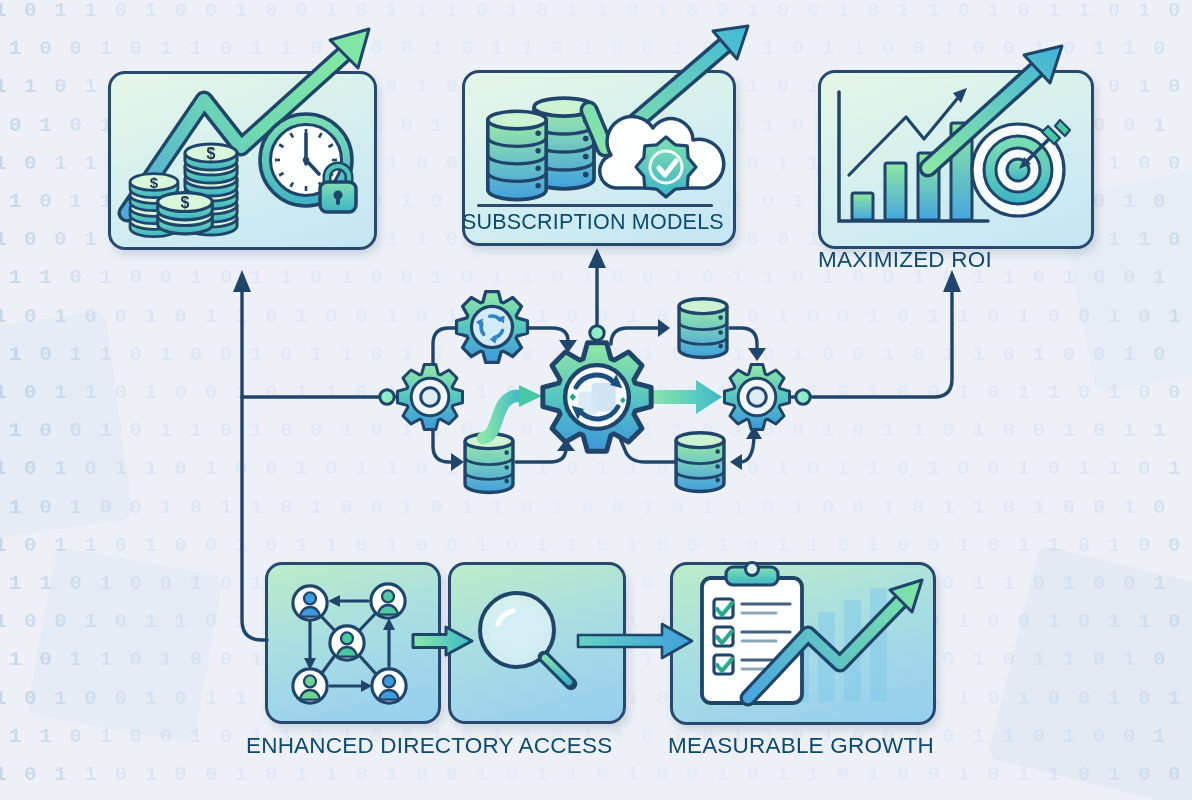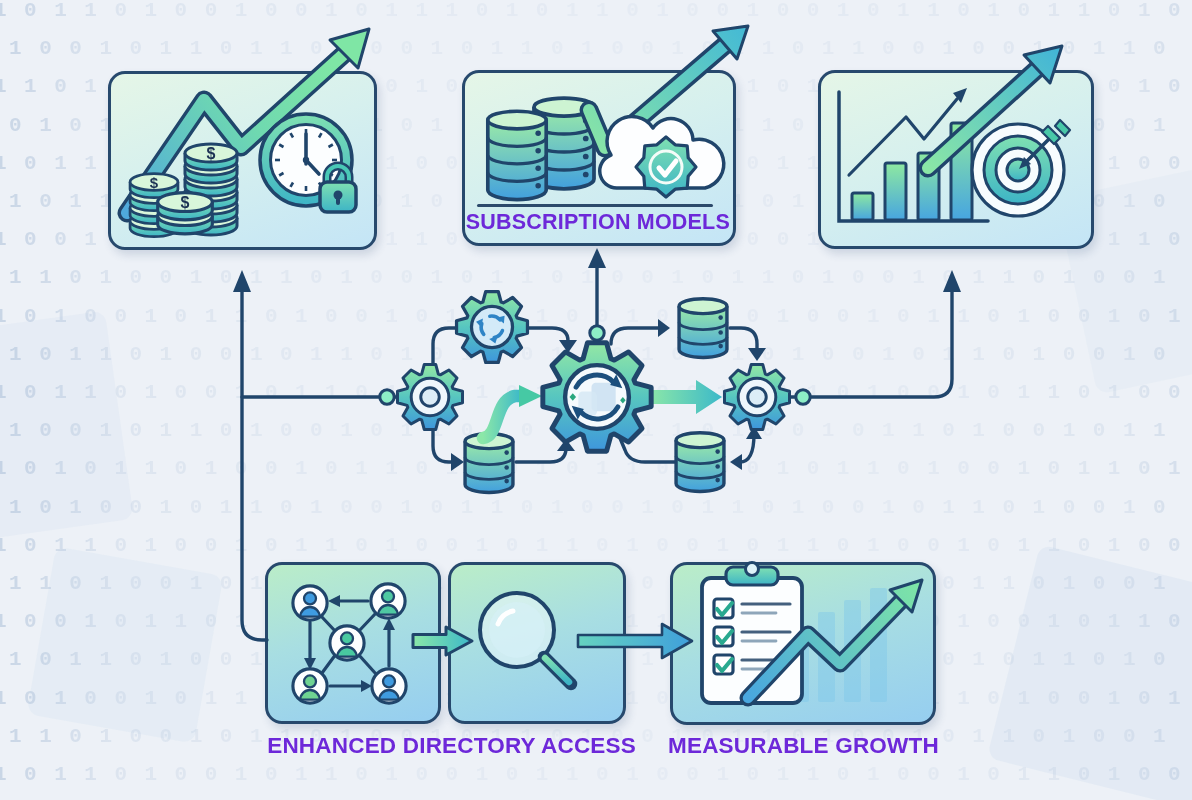--- a/index.html
+++ b/index.html
@@ -10,21 +10,21 @@
           font-family:"Liberation Mono",monospace;font-weight:700;font-size:21px;
           letter-spacing:17.5px;line-height:38.2px;color:#9fb6d2;opacity:.5;
           white-space:nowrap;
           -webkit-mask-image:linear-gradient(to right,rgba(0,0,0,.95),rgba(0,0,0,.4) 10%,rgba(0,0,0,.26) 30%,rgba(0,0,0,.2) 50%,rgba(0,0,0,.26) 72%,rgba(0,0,0,.4) 90%,rgba(0,0,0,.95));
           mask-image:linear-gradient(to right,rgba(0,0,0,.95),rgba(0,0,0,.4) 10%,rgba(0,0,0,.26) 30%,rgba(0,0,0,.2) 50%,rgba(0,0,0,.26) 72%,rgba(0,0,0,.4) 90%,rgba(0,0,0,.95));}
   .brow:nth-child(even){margin-left:-15px;}
   .card{position:absolute;border:3px solid #27496d;border-radius:17px;z-index:1;
         box-shadow:3px 5px 9px rgba(35,70,110,.16);}
   .card.topstyle{background:linear-gradient(160deg,#e5f6e7 0%,#d6f0ee 45%,#c4e5f6 100%);}
   .card.botstyle{background:linear-gradient(165deg,#baedc8 0%,#a8dee2 45%,#96cef0 100%);}
-  .lbl{position:absolute;z-index:2;color:#6d28d9;font-weight:700;text-align:right;
+  .lbl{position:absolute;z-index:2;color:#0c4a6e;font-weight:400;text-align:left;
        letter-spacing:.2px;white-space:nowrap;}
   .sep{position:absolute;z-index:2;background:#2c4a6b;border-radius:2px;}
   #art{position:absolute;left:0;top:0;z-index:3;}
 </style>
 </head>
 <body>
 
 <div id="stage">
 
   <div class="bgshape" style="left:1010px;top:570px;width:240px;height:220px;background:#dce6f1;opacity:.6;transform:rotate(14deg);"></div>
@@ -58,20 +58,21 @@
 
   <div class="card topstyle" style="left:108px;top:71px;width:263px;height:173px;"></div>
   <div class="card topstyle" style="left:462px;top:70px;width:268px;height:170px;"></div>
   <div class="card topstyle" style="left:818px;top:70px;width:270px;height:173px;"></div>
   <div class="card botstyle" style="left:265px;top:562px;width:170px;height:156px;"></div>
   <div class="card botstyle" style="left:448px;top:562px;width:172px;height:156px;"></div>
   <div class="card botstyle" style="left:670px;top:562px;width:260px;height:157px;"></div>
 
   <div class="sep" style="left:477px;top:204px;width:236px;height:2.5px;"></div>
   <div class="lbl" style="left:462px;top:210px;width:268px;font-size:21.5px;">SUBSCRIPTION MODELS</div>
+  <div class="lbl" style="left:818px;top:247px;width:270px;font-size:22.5px;">MAXIMIZED ROI</div>
   <div class="lbl" style="left:246px;top:733px;width:390px;font-size:22.5px;">ENHANCED DIRECTORY ACCESS</div>
   <div class="lbl" style="left:668px;top:733px;width:262px;font-size:22.5px;">MEASURABLE GROWTH</div>
 
   <svg id="art" width="1192" height="800" viewBox="0 0 1192 800">
     <defs>
       <linearGradient id="gGear" x1="0" y1="0" x2="0" y2="1">
         <stop offset="0" stop-color="#93e8a4"></stop>
           <stop offset=".5" stop-color="#57c6c0"></stop>
           <stop offset="1" stop-color="#3e96dc"></stop>
       </linearGradient>

